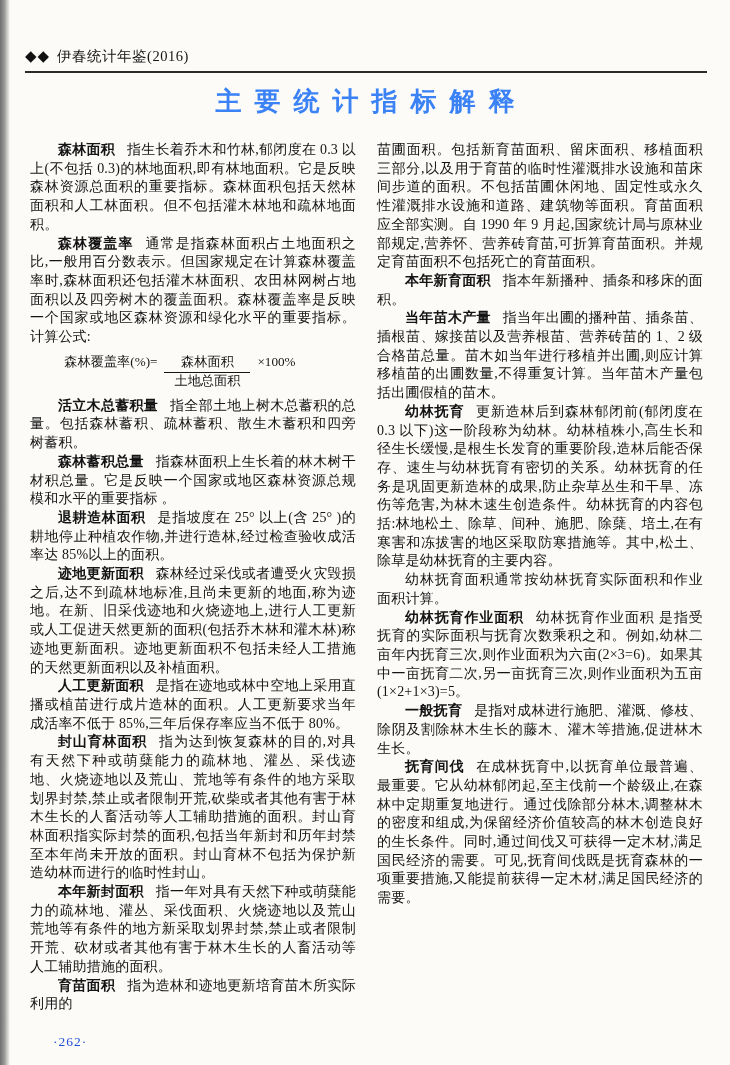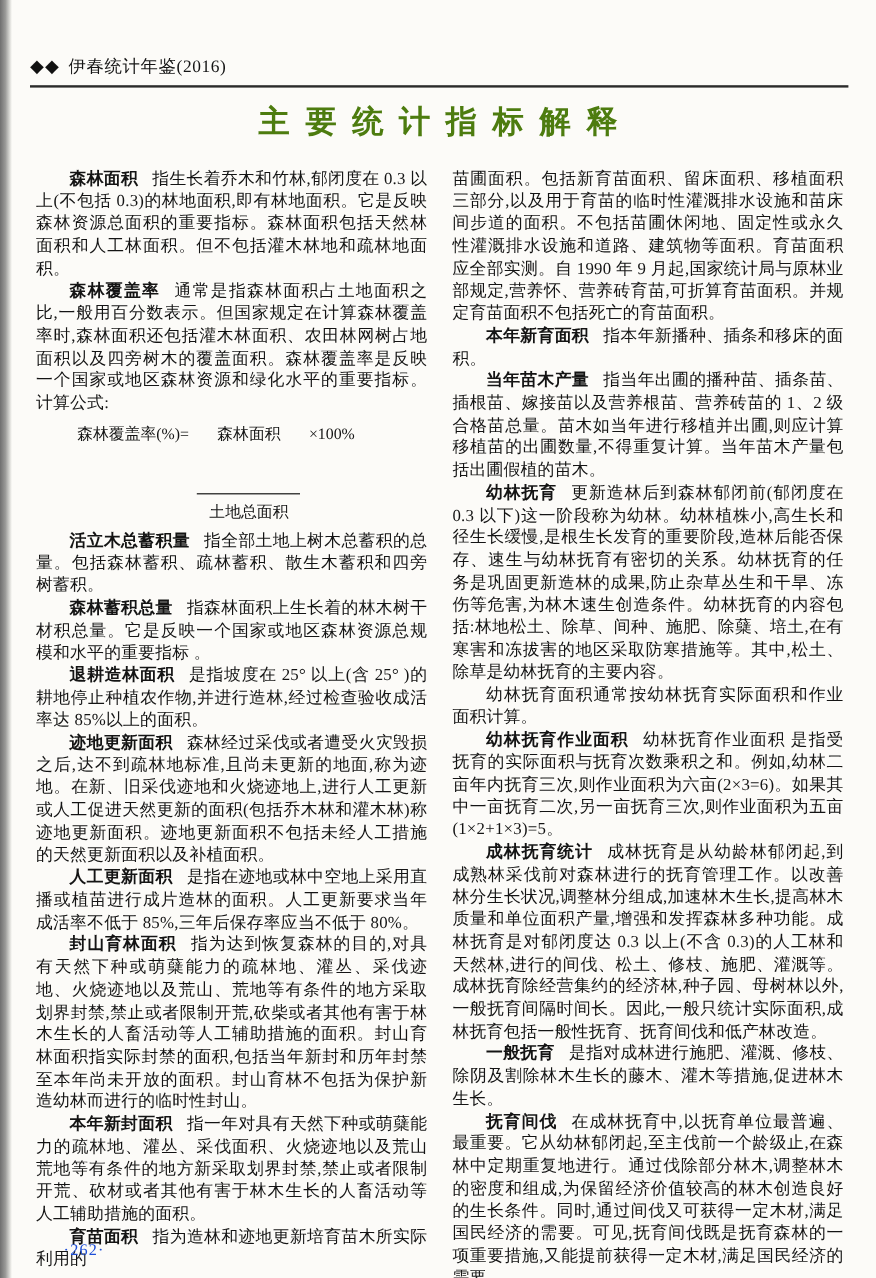--- a/index.html
+++ b/index.html
@@ -20,40 +20,40 @@
     position:absolute;left:25px;right:23px;top:48px;
     display:flex;align-items:flex-end;gap:7px;
     border-bottom:2px solid #2b2b2b;padding-bottom:7px;
     line-height:16px;
   }
   .diamonds{font-size:15px;letter-spacing:1px;color:#111;}
   .header-title{font-size:14.5px;font-weight:400;letter-spacing:.5px;}
   .doc-title{
     position:absolute;top:84px;left:0;width:100%;margin:0;
     text-align:center;font-size:26px;font-weight:700;
-    letter-spacing:13px;text-indent:13px;color:#4d7c0f;
+    letter-spacing:13px;text-indent:13px;color:#3b82f6;
   }
   .columns{
     position:absolute;top:141px;left:30px;width:673px;
     display:flex;gap:21px;
   }
   .col{width:326px;}
   p.para{
     margin:0;font-size:14px;line-height:18.7px;
     text-align:justify;text-indent:2em;letter-spacing:.2px;
   }
   p.para.no-indent{text-indent:0;}
   .term{font-weight:700;margin-right:.85em;}
   .formula{
     display:flex;gap:7px;
     margin:7px 0 7px 2.6em;font-size:13.2px;line-height:1.25;
   }
   .frac{display:inline-flex;flex-direction:column;text-align:center;}
   .frac .num{padding:0 10px 2px;}
-  .frac .den{border-top:1.5px solid #141414;padding:7px 10px 0;margin-top:39px;}
+  .frac .den{border-top:1.5px solid #141414;padding:0 10px 0;}
   .page-number{
     position:absolute;left:53px;top:1034px;
     font-size:13.5px;letter-spacing:1px;color:#1d4ed8;
   }
 </style>
 </head>
 <body>
 
 <div class="page">
   <div class="scan-edge"></div>
@@ -86,20 +86,19 @@
         <p class="para"><b class="term">本年新封面积</b>指一年对具有天然下种或萌蘖能力的疏林地、灌丛、采伐面积、火烧迹地以及荒山荒地等有条件的地方新采取划界封禁,禁止或者限制开荒、砍材或者其他有害于林木生长的人畜活动等人工辅助措施的面积。</p>
         <p class="para"><b class="term">育苗面积</b>指为造林和迹地更新培育苗木所实际利用的</p>
       </div>
     <div class="col" id="col-right">
         <p class="para no-indent">苗圃面积。包括新育苗面积、留床面积、移植面积三部分,以及用于育苗的临时性灌溉排水设施和苗床间步道的面积。不包括苗圃休闲地、固定性或永久性灌溉排水设施和道路、建筑物等面积。育苗面积应全部实测。自 1990 年 9 月起,国家统计局与原林业部规定,营养怀、营养砖育苗,可折算育苗面积。并规定育苗面积不包括死亡的育苗面积。</p>
         <p class="para"><b class="term">本年新育面积</b>指本年新播种、插条和移床的面积。</p>
         <p class="para"><b class="term">当年苗木产量</b>指当年出圃的播种苗、插条苗、插根苗、嫁接苗以及营养根苗、营养砖苗的 1、2 级合格苗总量。苗木如当年进行移植并出圃,则应计算移植苗的出圃数量,不得重复计算。当年苗木产量包括出圃假植的苗木。</p>
         <p class="para"><b class="term">幼林抚育</b>更新造林后到森林郁闭前(郁闭度在 0.3 以下)这一阶段称为幼林。幼林植株小,高生长和径生长缓慢,是根生长发育的重要阶段,造林后能否保存、速生与幼林抚育有密切的关系。幼林抚育的任务是巩固更新造林的成果,防止杂草丛生和干旱、冻伤等危害,为林木速生创造条件。幼林抚育的内容包括:林地松土、除草、间种、施肥、除蘖、培土,在有寒害和冻拔害的地区采取防寒措施等。其中,松土、除草是幼林抚育的主要内容。</p>
         <p class="para">幼林抚育面积通常按幼林抚育实际面积和作业面积计算。</p>
         <p class="para"><b class="term">幼林抚育作业面积</b>幼林抚育作业面积 是指受抚育的实际面积与抚育次数乘积之和。例如,幼林二亩年内抚育三次,则作业面积为六亩(2×3=6)。如果其中一亩抚育二次,另一亩抚育三次,则作业面积为五亩(1×2+1×3)=5。</p>
-        <p class="para"><b class="term">成林抚育统计</b>成林抚育是从幼龄林郁闭起,到成熟林采伐前对森林进行的抚育管理工作。以改善林分生长状况,调整林分组成,加速林木生长,提高林木质量和单位面积产量,增强和发挥森林多种功能。成林抚育是对郁闭度达 0.3 以上(不含 0.3)的人工林和天然林,进行的间伐、松土、修枝、施肥、灌溉等。成林抚育除经营集约的经济林,种子园、母树林以外,一般抚育间隔时间长。因此,一般只统计实际面积,成林抚育包括一般性抚育、抚育间伐和低产林改造。</p>
         <p class="para"><b class="term">一般抚育</b>是指对成林进行施肥、灌溉、修枝、除阴及割除林木生长的藤木、灌木等措施,促进林木生长。</p>
         <p class="para"><b class="term">抚育间伐</b>在成林抚育中,以抚育单位最普遍、最重要。它从幼林郁闭起,至主伐前一个龄级止,在森林中定期重复地进行。通过伐除部分林木,调整林木的密度和组成,为保留经济价值较高的林木创造良好的生长条件。同时,通过间伐又可获得一定木材,满足国民经济的需要。可见,抚育间伐既是抚育森林的一项重要措施,又能提前获得一定木材,满足国民经济的需要。</p>
       </div>
   </main>
 
   <div class="page-number">·262·</div>
 </div>
 
 </body></html>

